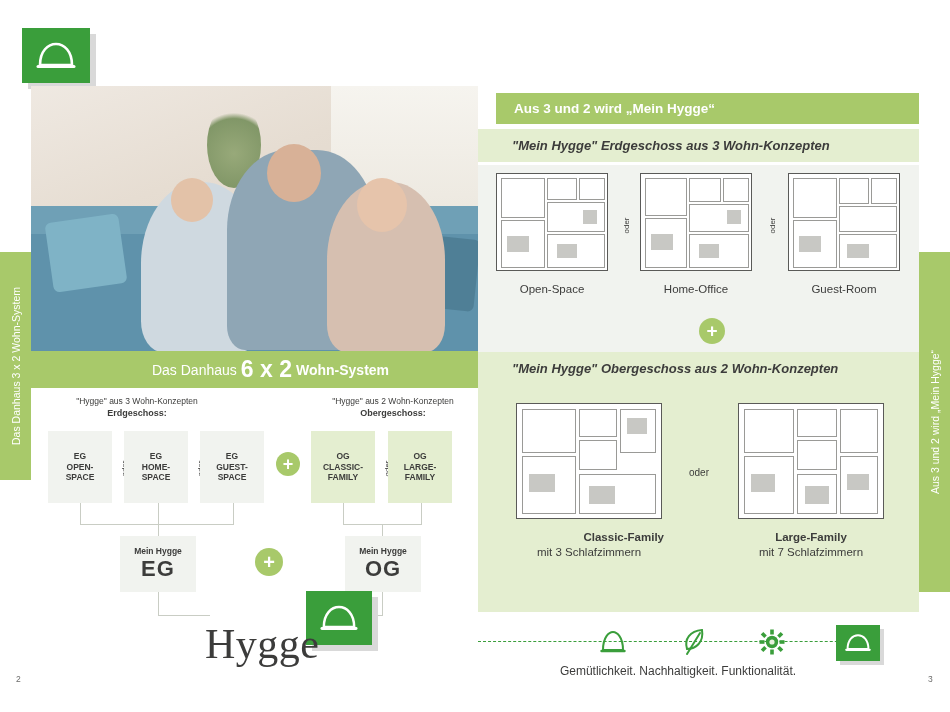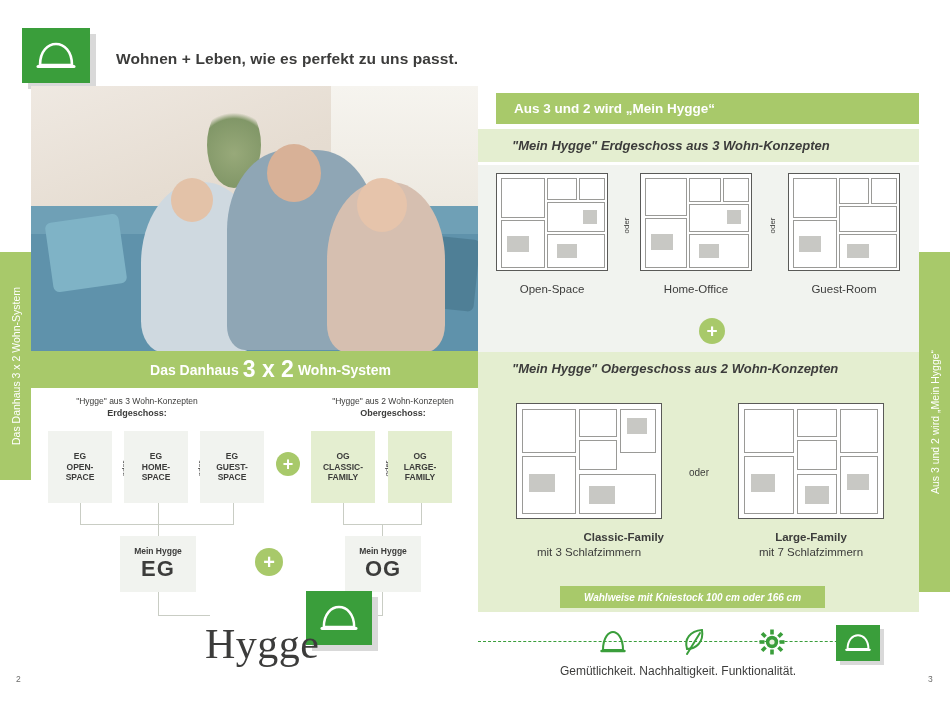--- a/index.html
+++ b/index.html
@@ -146,21 +146,21 @@
   #system-bar {
     position: absolute;
     left: 31px; top: 351px;
     width: 447px; height: 37px;
     background: #a8c96a;
     color: #ffffff;
     display: flex;
     align-items: center;
     justify-content: center;
   }
-  #system-bar .t1 { font-size: 14px; font-weight: bold; padding-left: 32px; }
+  #system-bar .t1 { font-size: 14px; font-weight: normal; padding-left: 32px; }
   #system-bar .t2 { font-size: 23px; font-weight: bold; margin: 0 4px; }
   #system-bar .t3 { font-size: 14px; font-weight: bold; }
 
   
   .diag-label {
     position: absolute;
     font-size: 8.5px;
     color: #3c3c3b;
     text-align: center;
     line-height: 1.35;
@@ -336,21 +336,20 @@
     <div class="shadow"></div>
     <div class="body">
       <svg width="40" height="30" viewBox="0 0 40 30">
         <path d="M4 24 C4 10, 12 3, 20 3 C28 3, 36 10, 36 24 Z" fill="none" stroke="#ffffff" stroke-width="2.6"></path>
         <path d="M2 25.5 L38 25.5" stroke="#ffffff" stroke-width="3" stroke-linecap="round"></path>
       </svg>
     </div>
   </div>
 
   
-  <div id="headline">Wohnen + Leben, wie es perfekt zu uns passt.</div>
 
   
   <div id="left-tab">
     <div class="vtext">Das Danhaus 3 x 2 Wohn-System</div>
   </div>
 
   
   <div id="right-tab">
     <div class="vtext">Aus 3 und 2 wird „Mein Hygge“</div>
   </div>
@@ -368,21 +367,21 @@
     <div class="head" style="left:140px; top:92px; width:42px; height:44px;"></div>
     <div class="figB"></div>
     <div class="head" style="left:236px; top:58px; width:54px; height:58px; background:#d8b197;"></div>
     <div class="figC"></div>
     <div class="head" style="left:326px; top:92px; width:50px; height:54px; background:#e6c4ab;"></div>
   </div>
 
   
   <div id="system-bar">
     <span class="t1">Das Danhaus</span>
-    <span class="t2">3 x 2</span>
+    <span class="t2">6 x 2</span>
     <span class="t3">Wohn-System</span>
   </div>
 
   
   <div class="diag-label" style="left:42px; top:396px; width:190px;">
     <div>"Hygge" aus 3 Wohn-Konzepten</div>
     <div><b>Erdgeschoss:</b></div>
   </div>
 
   <div class="diag-label" style="left:300px; top:396px; width:186px;">
@@ -580,21 +579,20 @@
       <b>Classic-Family</b>
     </div>
     <div class="plan-caption" style="left:36px; top:161px; width:150px;">mit 3 Schlafzimmern</div>
 
     <div class="plan-caption" style="left:258px; top:146px; width:150px;">
       <b>Large-Family</b>
     </div>
     <div class="plan-caption" style="left:258px; top:161px; width:150px;">mit 7 Schlafzimmern</div>
   </div>
 
-  <div id="knie-badge">Wahlweise mit Kniestock 100 cm oder 166 cm</div>
 
   
   <div id="values-row">
     <div class="dashline"></div>
     <svg class="abs" style="left:122px; top:4px;" width="26" height="26" viewBox="0 0 26 26">
       <path d="M3 21 C3 8, 9 3, 13 3 C17 3, 23 8, 23 21 Z" fill="none" stroke="#3a9e3b" stroke-width="2"></path>
       <path d="M1.5 22 L24.5 22" stroke="#3a9e3b" stroke-width="2.4" stroke-linecap="round"></path>
     </svg>
     <svg class="abs" style="left:204px; top:2px;" width="24" height="30" viewBox="0 0 24 30">
       <path d="M20 3 C8 4, 2 12, 5 22 C14 22, 22 15, 20 3 Z" fill="none" stroke="#3a9e3b" stroke-width="2"></path>

